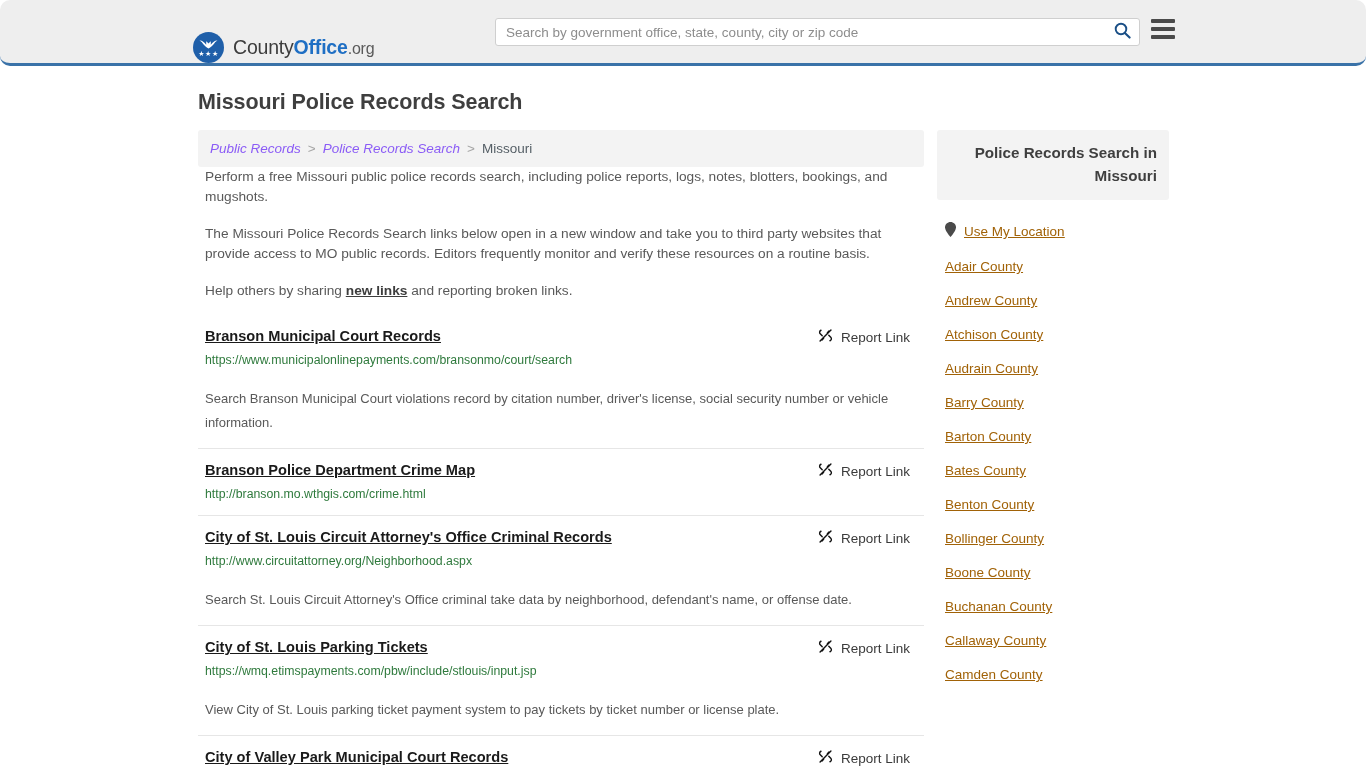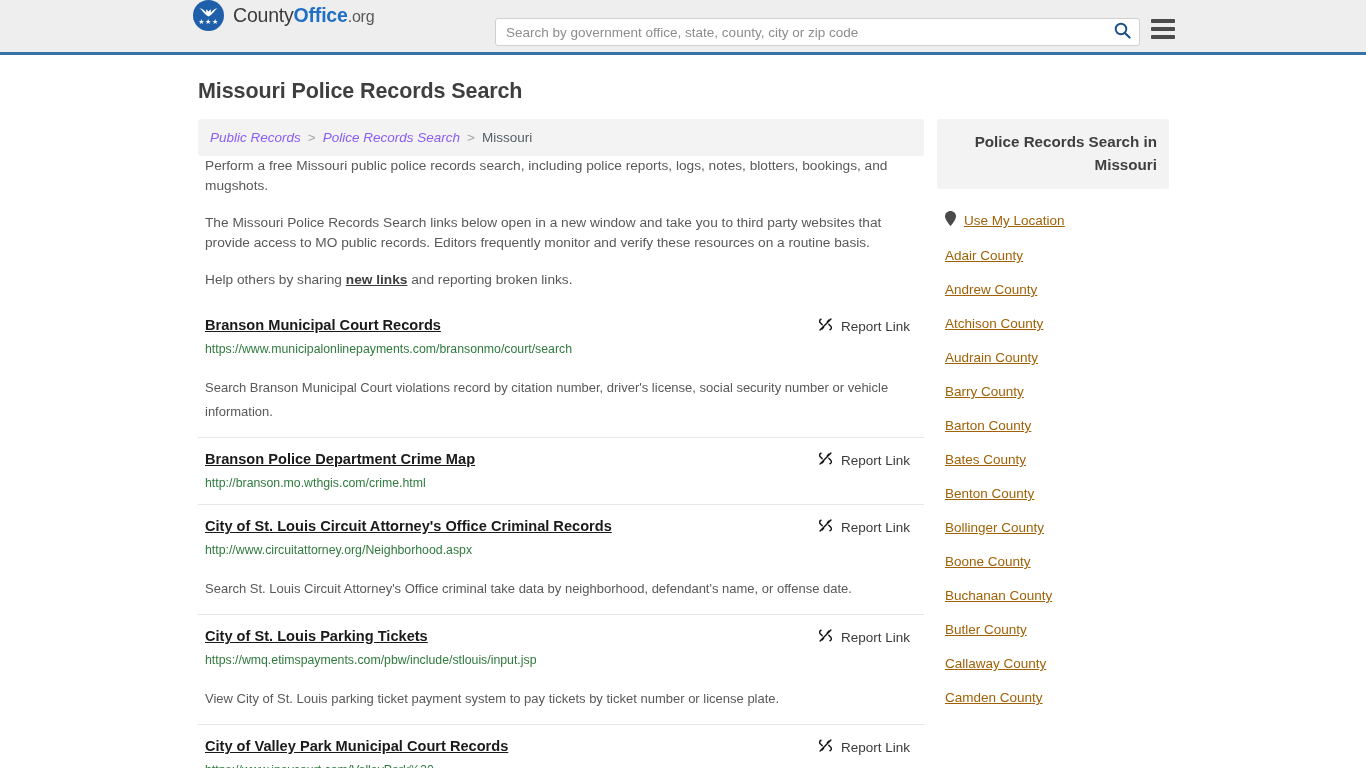--- a/index.html
+++ b/index.html
@@ -10,26 +10,27 @@
     width: 1366px;
     height: 768px;
     overflow: hidden;
     background: #ffffff;
     font-family: "Liberation Sans", sans-serif;
     -webkit-font-smoothing: antialiased;
   }
 
   
   .site-header {
-    height: 55px;
+    height: 66px;
     background: #eeeeee;
     border-bottom: 3px solid #3a72a8;
     display: flex;
-    align-items: flex-start;
+    align-items: flex-end;
     position: relative;
+    border-radius: 10px;
   }
   .brand {
     display: flex;
     align-items: center;
     margin-left: 193px;
     text-decoration: none;
   }
   .brand-logo {
     width: 31px;
     height: 31px;
@@ -427,20 +428,19 @@
         <a class="side-item" href="#">Andrew County</a>
         <a class="side-item" href="#">Atchison County</a>
         <a class="side-item" href="#">Audrain County</a>
         <a class="side-item" href="#">Barry County</a>
         <a class="side-item" href="#">Barton County</a>
         <a class="side-item" href="#">Bates County</a>
         <a class="side-item" href="#">Benton County</a>
         <a class="side-item" href="#">Bollinger County</a>
         <a class="side-item" href="#">Boone County</a>
         <a class="side-item" href="#">Buchanan County</a>
-        <a class="side-item" href="#">Butler County</a>
         <a class="side-item" href="#">Callaway County</a>
         <a class="side-item" href="#">Camden County</a>
       </div>
     </div>
 
   </div>
 </div>
 
 </body></html>

